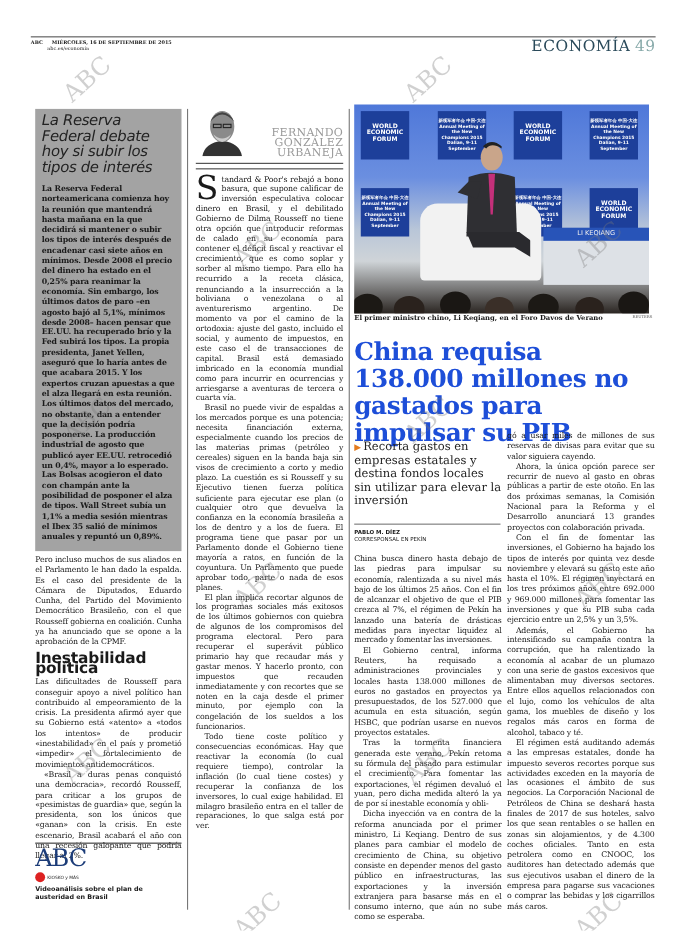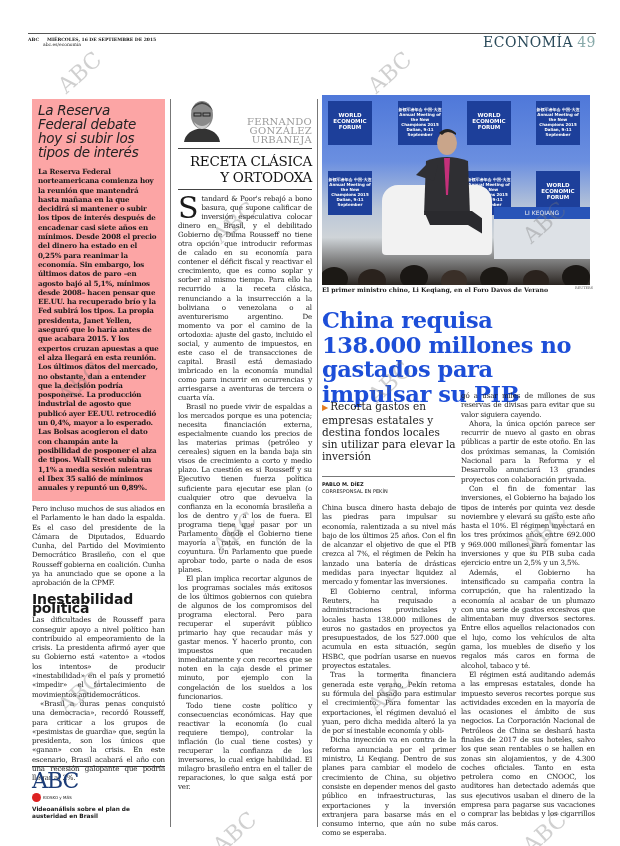--- a/index.html
+++ b/index.html
@@ -5,21 +5,21 @@
   * { box-sizing: border-box; margin: 0; padding: 0; }
   body { width: 620px; height: 846px; background: #fff; font-family: "DejaVu Serif", serif; color: #1a1a1a; position: relative; overflow: hidden; }
   .topline { position: absolute; left: 28px; top: 33px; width: 568px; height: 1px; background: #555; }
   .header-left { position: absolute; left: 28px; top: 37px; font-size: 4.5px; font-weight: bold; line-height: 5px; }
   .header-left .abc { margin-right: 8px; }
   .header-left .sub { display:block; padding-left: 15px; font-weight: normal; }
   .header-right { position: absolute; right: 24px; top: 34px; font-size: 14px; color: #2a4a5a; letter-spacing: 0.5px; }
   .header-right .pg { color: #8aa; margin-left: 4px; }
 
   
-  .fed-box { position: absolute; left: 32px; top: 99px; width: 133px; height: 402px; background: #fca5a5; padding: 4px 6px; }
+  .fed-box { position: absolute; left: 32px; top: 99px; width: 133px; height: 402px; background: #a3a3a3; padding: 4px 6px; }
   .fed-title { font-family: "DejaVu Sans", sans-serif; font-style: italic; font-size: 13.5px; line-height: 14px; color: #222; margin-bottom: 8px; letter-spacing: -0.3px; }
   .fed-body { font-size: 7.1px; line-height: 9.3px; font-weight: bold; letter-spacing: -0.15px; }
   .left-text { position: absolute; left: 32px; top: 504px; width: 133px; font-size: 7.1px; line-height: 9.3px; text-align: justify; letter-spacing: -0.15px; }
   .subhead { font-family: "DejaVu Sans", sans-serif; font-weight: bold; font-size: 14px; margin: 7px 0 2px; }
   .indent { text-indent: 8px; }
   .video-box { position: absolute; left: 32px; top: 766px; width: 133px; border-top: 1.5px solid #333; padding-top: 3px; }
   .abc-logo { font-family: "DejaVu Serif", serif; font-size: 22px; color: #1c3c78; line-height: 22px; letter-spacing: -1px; }
   .kiosko { display: flex; align-items: center; font-size: 4px; margin: 1px 0 4px; font-family: "DejaVu Sans", sans-serif; }
   .kiosko .dot { width: 9px; height: 9px; border-radius: 50%; background: #d22; margin-right: 2px; }
   .video-caption { font-family: "DejaVu Sans", sans-serif; font-weight: bold; font-size: 5.8px; line-height: 7px; }
@@ -99,21 +99,20 @@
   <svg class="portrait" viewBox="0 0 44 45">
     <path d="M4 45 Q6 33 22 31 Q38 33 40 45Z" fill="#333"></path>
     <ellipse cx="22" cy="18" rx="11" ry="14" fill="#8a8a8a"></ellipse>
     <path d="M11 14 Q22 0 33 14 Q30 6 22 5 Q14 6 11 14Z" fill="#444"></path>
     <rect x="14" y="16" width="7" height="3" fill="none" stroke="#222" stroke-width="1"></rect>
     <rect x="23" y="16" width="7" height="3" fill="none" stroke="#222" stroke-width="1"></rect>
     <path d="M14 25 Q22 33 30 25 Q28 31 22 32 Q16 31 14 25Z" fill="#ccc"></path>
   </svg>
   <div class="author" style="padding-left:60px;">FERNANDO GONZÁLEZ URBANEJA</div>
   <div class="rule"></div>
-  <div class="op-title">RECETA CLÁSICA Y ORTODOXA</div>
   <div class="rule"></div>
   <div class="op-body">
     <p><span class="dropcap">S</span><span>tandard &amp; Poor's rebajó a bono basura, que supone calificar de inversión especulativa colocar dinero en Brasil, y el debilitado Gobierno de Dilma Rousseff no tiene otra opción que introducir reformas de calado en su economía para contener el déficit fiscal y reactivar el crecimiento, que es como soplar y sorber al mismo tiempo. Para ello ha recurrido a la receta clásica, renunciando a la insurrección a la boliviana o venezolana o al aventurerismo argentino. De momento va por el camino de la ortodoxia: ajuste del gasto, incluido el social, y aumento de impuestos, en este caso el de transacciones de capital. Brasil está demasiado imbricado en la economía mundial como para incurrir en ocurrencias y arriesgarse a aventuras de tercera o cuarta vía.</span></p>
     <p class="indent">Brasil no puede vivir de espaldas a los mercados porque es una potencia; necesita financiación externa, especialmente cuando los precios de las materias primas (petróleo y cereales) siguen en la banda baja sin visos de crecimiento a corto y medio plazo. La cuestión es si Rousseff y su Ejecutivo tienen fuerza política suficiente para ejecutar ese plan (o cualquier otro que devuelva la confianza en la economía brasileña a los de dentro y a los de fuera. El programa tiene que pasar por un Parlamento donde el Gobierno tiene mayoría a ratos, en función de la coyuntura. Un Parlamento que puede aprobar todo, parte o nada de esos planes.</p>
     <p class="indent">El plan implica recortar algunos de los programas sociales más exitosos de los últimos gobiernos con quiebra de algunos de los compromisos del programa electoral. Pero para recuperar el superávit público primario hay que recaudar más y gastar menos. Y hacerlo pronto, con impuestos que recauden inmediatamente y con recortes que se noten en la caja desde el primer minuto, por ejemplo con la congelación de los sueldos a los funcionarios.</p>
     <p class="indent">Todo tiene coste político y consecuencias económicas. Hay que reactivar la economía (lo cual requiere tiempo), controlar la inflación (lo cual tiene costes) y recuperar la confianza de los inversores, lo cual exige habilidad. El milagro brasileño entra en el taller de reparaciones, lo que salga está por ver.</p>
   </div>
 </div>
 
 <div class="photo">

